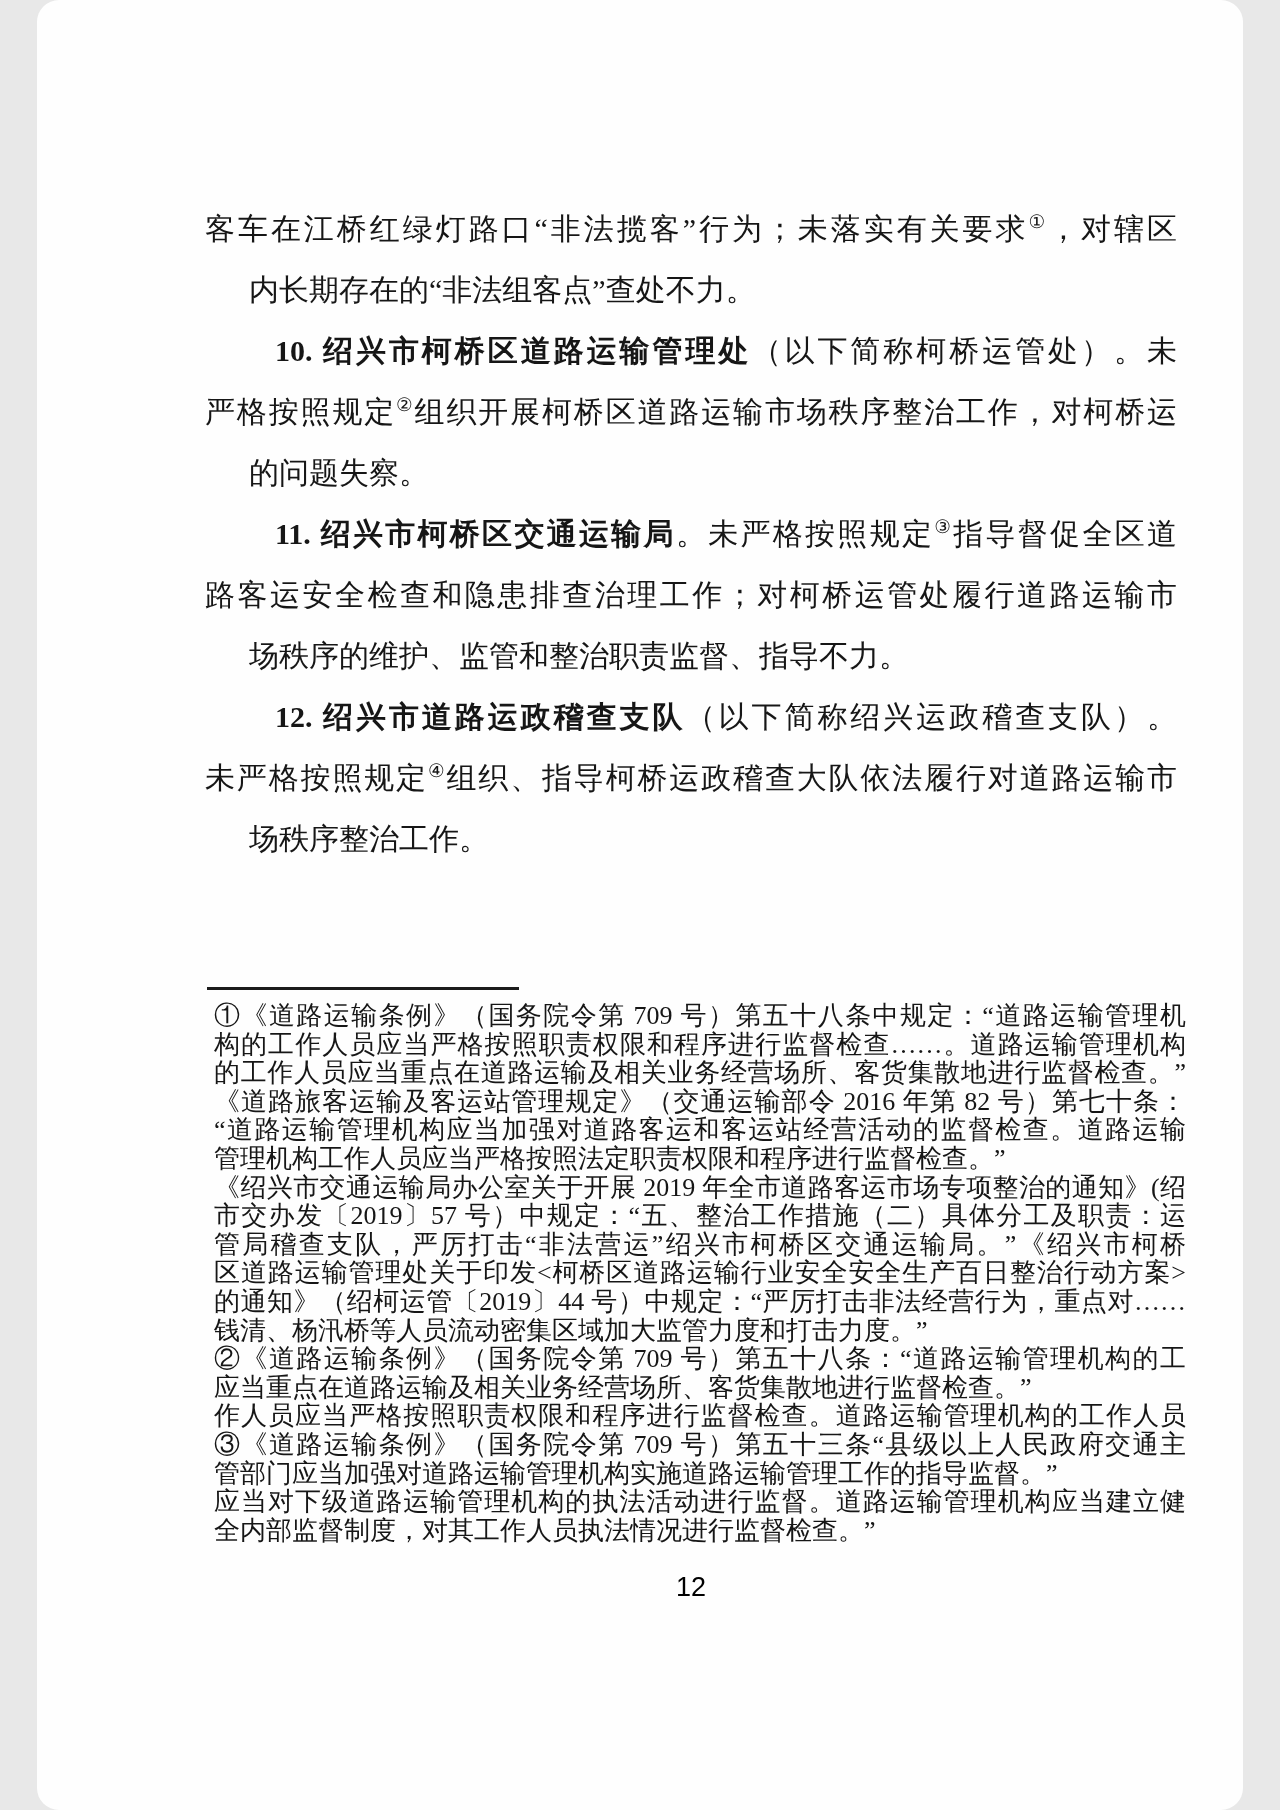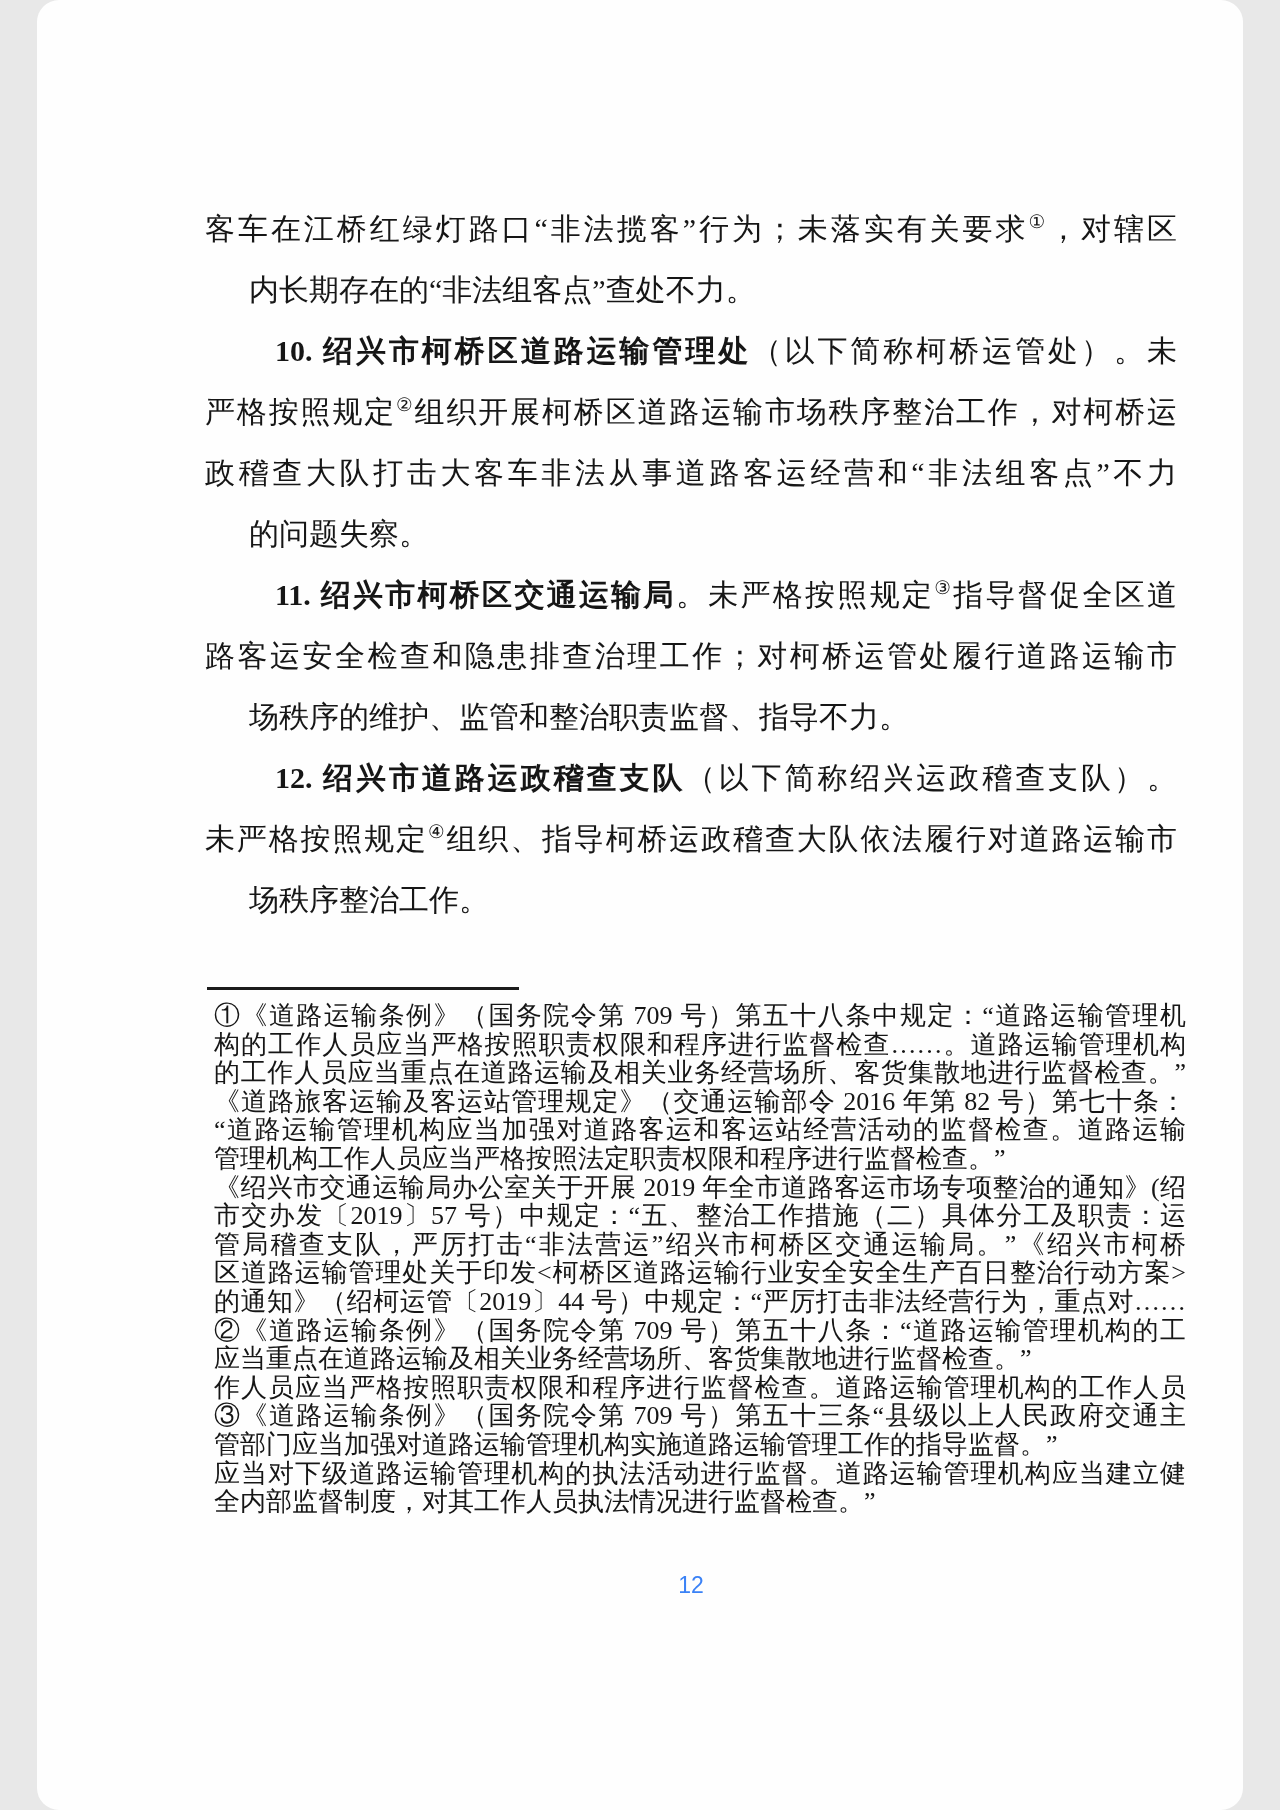--- a/index.html
+++ b/index.html
@@ -55,35 +55,34 @@
     text-align: justify;
     text-justify: inter-character;
   }
   .fline.jlast { text-align-last: justify; }
   .page-number {
     position: absolute;
     left: 168px;
     top: 1572px;
     width: 972px;
     text-align: center;
-    font-size: 23px;
-    color: #3b82f6;
+    font-size: 27px;
+    color: #000000;
     font-family: "Liberation Sans", "DejaVu Sans", sans-serif;
   }
 </style>
 </head>
 <body>
 
 <div class="page">
   <div class="body-text">
       <div class="bline jlast"><span class="">客车在江桥红绿灯路口“非法揽客”行为；未落实有关要求</span><span class="sup">①</span><span class="">，对辖区</span></div>
       <div class="bline short"><span class="">内长期存在的“非法组客点”查处不力。</span></div>
       <div class="bline indent jlast"><span class="run-bold ">10. 绍兴市柯桥区道路运输管理处</span><span class="">（以下简称柯桥运管处）。未</span></div>
       <div class="bline jlast"><span class="">严格按照规定</span><span class="sup">②</span><span class="">组织开展柯桥区道路运输市场秩序整治工作，对柯桥运</span></div>
-      <div class="bline jlast"><span class="">政稽查大队打击大客车非法从事道路客运经营和“非法组客点”不力</span></div>
       <div class="bline short"><span class="">的问题失察。</span></div>
       <div class="bline indent jlast"><span class="run-bold ">11. 绍兴市柯桥区交通运输局</span><span class="">。未严格按照规定</span><span class="sup">③</span><span class="">指导督促全区道</span></div>
       <div class="bline jlast"><span class="">路客运安全检查和隐患排查治理工作；对柯桥运管处履行道路运输市</span></div>
       <div class="bline short"><span class="">场秩序的维护、监管和整治职责监督、指导不力。</span></div>
       <div class="bline indent jlast"><span class="run-bold ">12. 绍兴市道路运政稽查支队</span><span class="">（以下简称绍兴运政稽查支队）。</span></div>
       <div class="bline jlast"><span class="">未严格按照规定</span><span class="sup">④</span><span class="">组织、指导柯桥运政稽查大队依法履行对道路运输市</span></div>
       <div class="bline short"><span class="">场秩序整治工作。</span></div>
     </div>
   <div class="footnote-sep"></div>
   <div class="footnotes">
@@ -91,20 +90,21 @@
       <div class="fline jlast">构的工作人员应当严格按照职责权限和程序进行监督检查……。道路运输管理机构</div>
       <div class="fline jlast">的工作人员应当重点在道路运输及相关业务经营场所、客货集散地进行监督检查。”</div>
       <div class="fline jlast">《道路旅客运输及客运站管理规定》（交通运输部令 2016 年第 82 号）第七十条：</div>
       <div class="fline jlast">“道路运输管理机构应当加强对道路客运和客运站经营活动的监督检查。道路运输</div>
       <div class="fline">管理机构工作人员应当严格按照法定职责权限和程序进行监督检查。”</div>
       <div class="fline jlast">《绍兴市交通运输局办公室关于开展 2019 年全市道路客运市场专项整治的通知》(绍</div>
       <div class="fline jlast">市交办发〔2019〕57 号）中规定：“五、整治工作措施（二）具体分工及职责：运</div>
       <div class="fline jlast">管局稽查支队，严厉打击“非法营运”绍兴市柯桥区交通运输局。”《绍兴市柯桥</div>
       <div class="fline jlast">区道路运输管理处关于印发&lt;柯桥区道路运输行业安全安全生产百日整治行动方案&gt;</div>
       <div class="fline jlast">的通知》（绍柯运管〔2019〕44 号）中规定：“严厉打击非法经营行为，重点对……</div>
+      <div class="fline">钱清、杨汛桥等人员流动密集区域加大监管力度和打击力度。”</div>
       <div class="fline jlast">②《道路运输条例》（国务院令第 709 号）第五十八条：“道路运输管理机构的工</div>
       <div class="fline">应当重点在道路运输及相关业务经营场所、客货集散地进行监督检查。”</div>
       <div class="fline jlast">作人员应当严格按照职责权限和程序进行监督检查。道路运输管理机构的工作人员</div>
       <div class="fline jlast">③《道路运输条例》（国务院令第 709 号）第五十三条“县级以上人民政府交通主</div>
       <div class="fline">管部门应当加强对道路运输管理机构实施道路运输管理工作的指导监督。”</div>
       <div class="fline jlast">应当对下级道路运输管理机构的执法活动进行监督。道路运输管理机构应当建立健</div>
       <div class="fline">全内部监督制度，对其工作人员执法情况进行监督检查。”</div>
     </div>
   <div class="page-number">12</div>
 </div>

